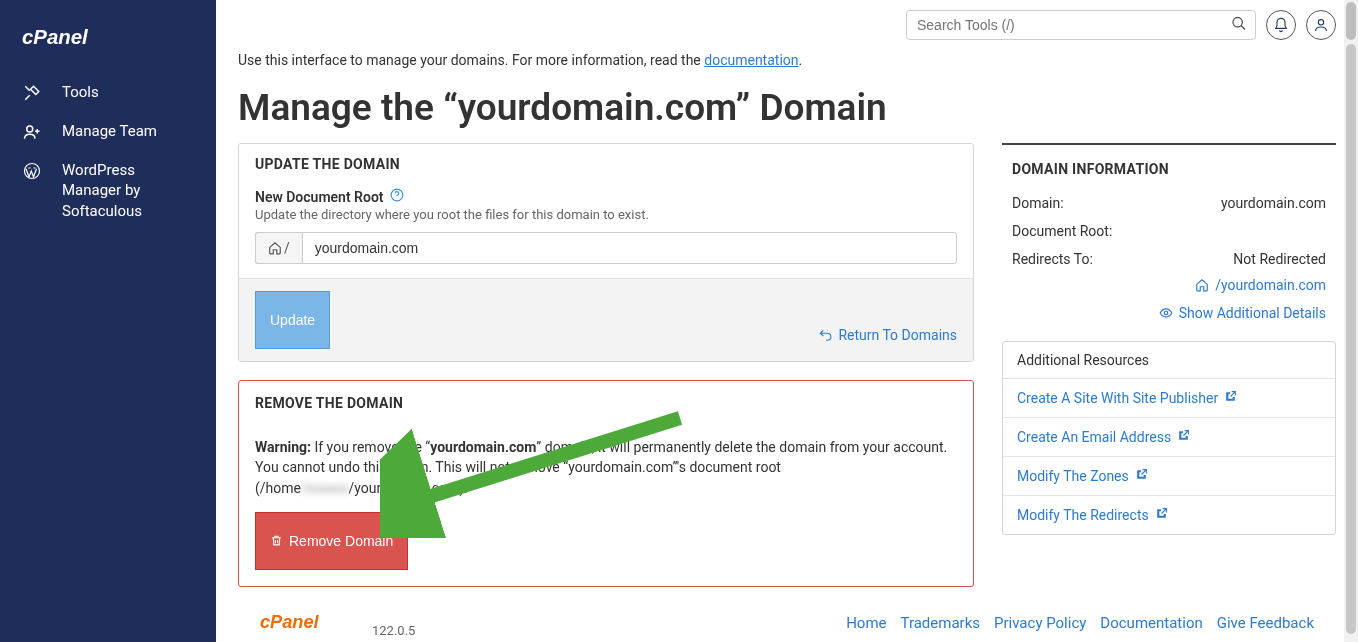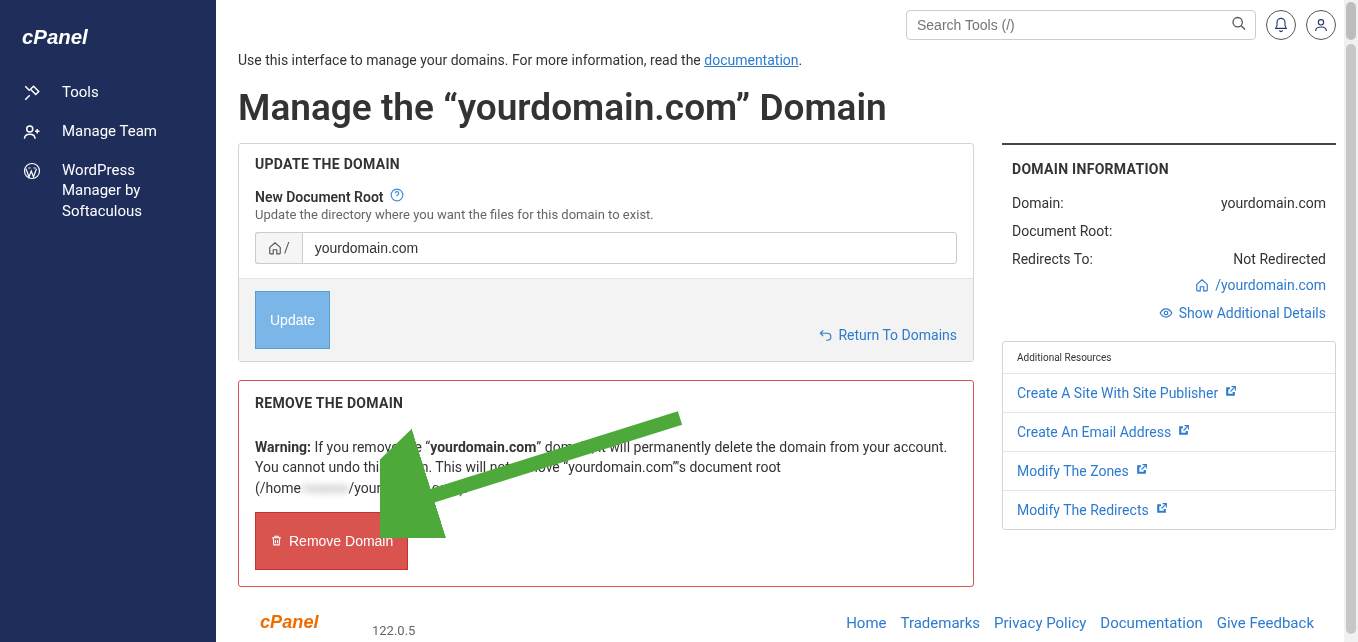--- a/index.html
+++ b/index.html
@@ -42,21 +42,21 @@
 .warn-text { font-size: 14px; color: #333; line-height: 1.45; margin-bottom: 14px; }
 .warn-text b { font-weight: 700; }
 .side-hr { border: none; border-top: 2px solid #444; margin-bottom: 10px; }
 .side-section-title { font-weight: 700; font-size: 14px; letter-spacing: 0.3px; color: #333; padding: 6px 10px 12px; }
 .info-row { display: flex; justify-content: space-between; padding: 6px 10px; font-size: 14px; }
 .info-row .label { color: #333; }
 .info-row .value { color: #333; }
 .link-blue { color: #2d7bce; cursor: pointer; display: inline-flex; align-items: center; gap: 6px; }
 .right-align { text-align: right; padding: 4px 10px 2px; }
 .res-panel { border: 1px solid #d4d4d4; border-radius: 3px; margin-top: 16px; }
-.res-head { padding: 10px 14px; font-size: 10px; color: #333; border-bottom: 1px solid #e4e4e4; }
+.res-head { padding: 10px 14px; font-size: 14px; color: #333; border-bottom: 1px solid #e4e4e4; }
 .res-item { padding: 11px 14px; border-bottom: 1px solid #e4e4e4; font-size: 14px; }
 .res-item:last-child { border-bottom: none; }
 .res-item a { color: #2d7bce; text-decoration: none; display: inline-flex; align-items: center; gap: 6px; }
 .footer { display: flex; justify-content: space-between; align-items: center; padding: 22px 22px 10px; }
 .flogo { display: flex; align-items: baseline; gap: 6px; }
 .flogo .ver { color: #666; font-size: 13px; }
 .flinks { display: flex; gap: 14px; font-size: 15px; }
 .flinks a { color: #2d7bce; text-decoration: none; cursor: pointer; }
 .scroll-indicator { position: absolute; right: 0; top: 0; width: 14px; height: 100%; background: #f1f1f1; }
 .scroll-thumb { position: absolute; right: 2px; top: 2px; width: 10px; height: 38px; background: #bdbdbd; border-radius: 5px; }
@@ -143,21 +143,21 @@
             <div class="panel-body">
               <div class="field-label">
                 <span>New Document Root</span>
                 <span class="help-icon">
                   <svg width="14" height="14" viewBox="0 0 24 24" fill="none" stroke="currentColor" stroke-width="2">
                       <circle cx="12" cy="12" r="10"></circle>
                       <path d="M9 9a3 3 0 1 1 4 3c-1 .6-1.5 1-1.5 2M12 18h.01"></path>
                     </svg>
                 </span>
               </div>
-              <div class="field-hint">Update the directory where you want the files for this domain to exist.</div>
+              <div class="field-hint">Update the directory where you root the files for this domain to exist.</div>
               <div class="doc-root-group">
                 <div class="doc-root-prefix">
                   <svg width="14" height="14" viewBox="0 0 24 24" fill="none" stroke="#555" stroke-width="2">
                       <path d="M3 11l9-8 9 8v10a1 1 0 0 1-1 1h-5v-7h-6v7H4a1 1 0 0 1-1-1z"></path>
                     </svg>
                   <span>/</span>
                 </div>
                 <input class="doc-root-input" type="text" value="yourdomain.com" style="">
               </div>
             </div>

